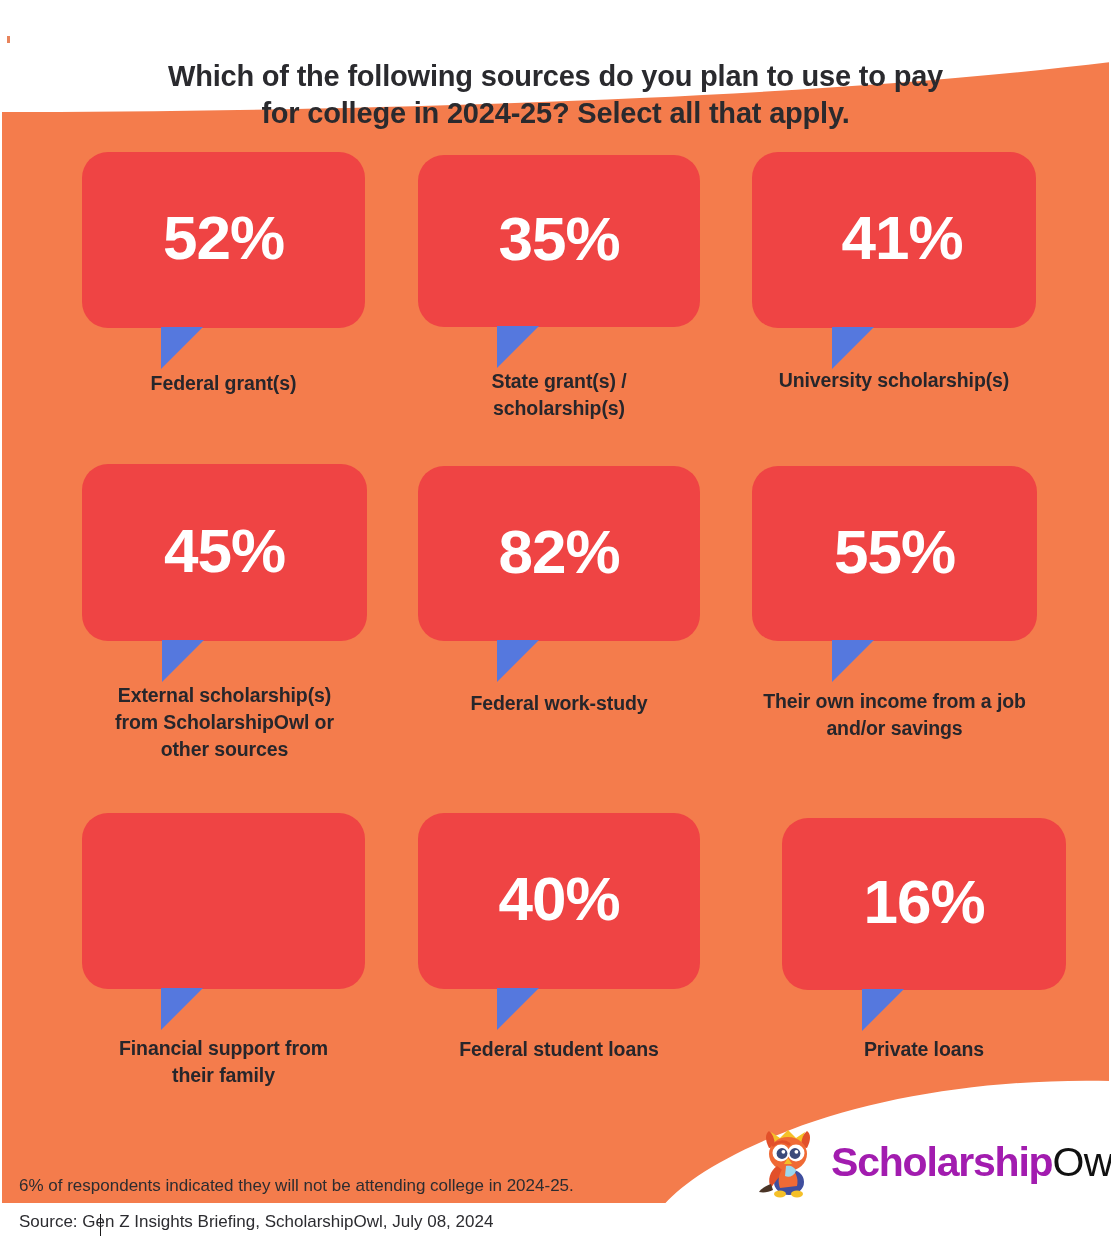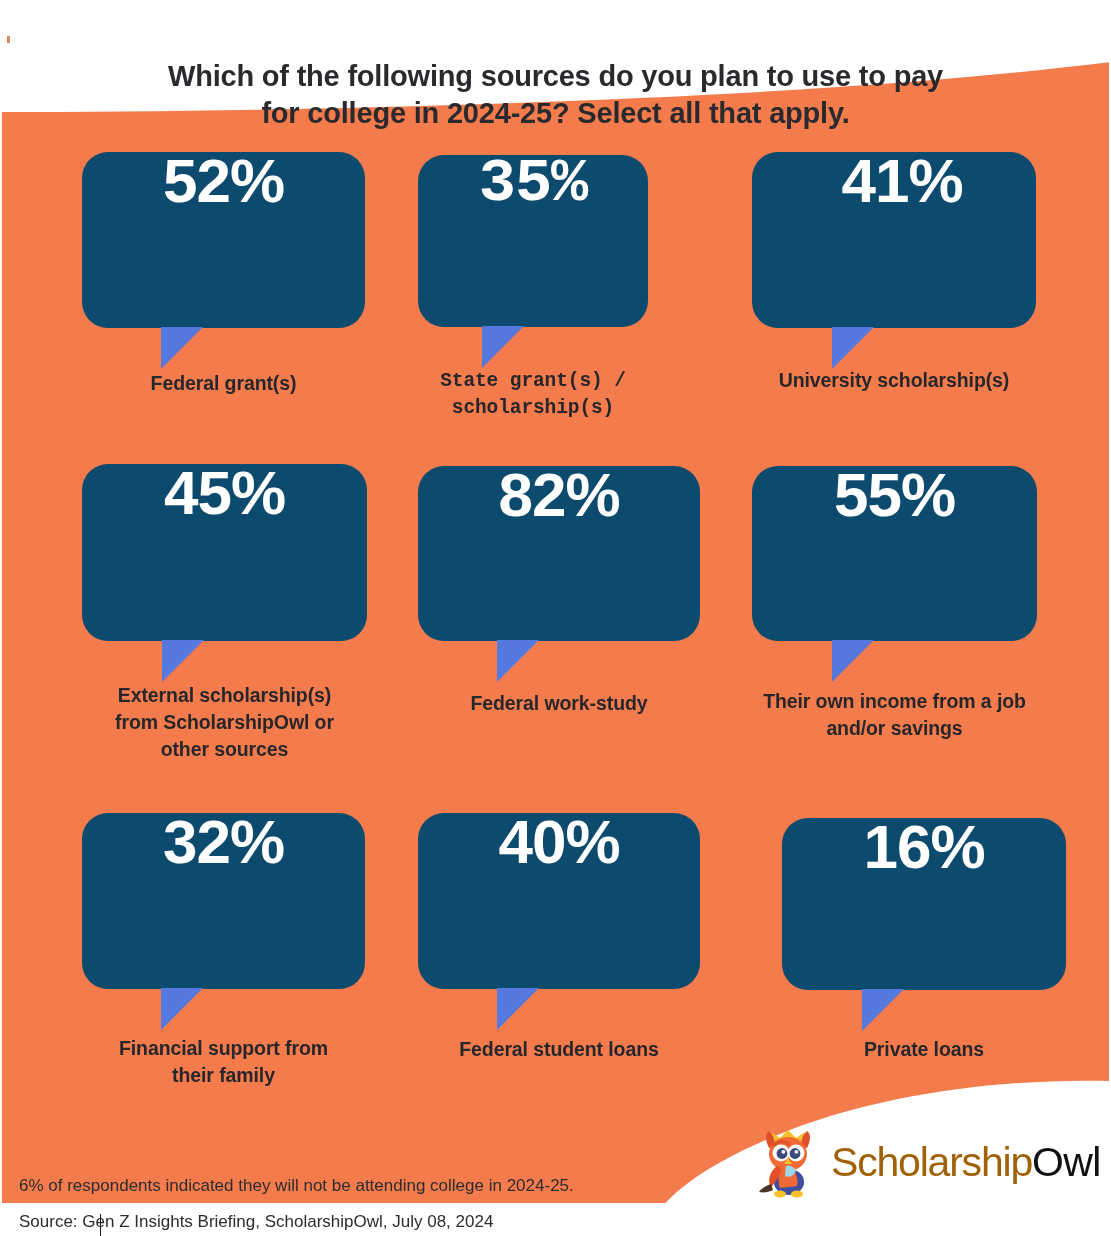--- a/index.html
+++ b/index.html
@@ -46,23 +46,23 @@
 
   
   #grid{
     position:absolute; left:0; top:0; width:1111px; height:1236px;
     z-index:4;
   }
   .cell{ position:absolute; }
 
   .bubble{
     position:relative;
-    background:#0c4a6e;
+    background:#ef4444;
     border-radius:26px;
-    display:flex; align-items:flex-start; justify-content:center;
+    display:flex; align-items:center; justify-content:center;
   }
   .bubble .pct{
     font-size:62px;
     font-weight:bold;
     color:#ffffff;
     letter-spacing:-1px;
     line-height:1;
     position:relative;
     top:-2px;
   }
@@ -118,21 +118,21 @@
     display:flex; align-items:center;
     z-index:8;
   }
   #logo .owl{ width:66px; height:72px; flex:0 0 auto; }
   #logo .wordmark{
     margin-left:10px;
     font-size:41px;
     line-height:1;
     white-space:nowrap;
   }
-  #logo .wm-bold{ font-weight:normal; color:#a16207; letter-spacing:-1.2px; }
+  #logo .wm-bold{ font-weight:bold; color:#a21caf; letter-spacing:-1.2px; }
   #logo .wm-light{ font-weight:300; color:#111111; letter-spacing:-0.6px; }
 </style>
 </head>
 <body>
 
 <div id="page">
 
   <svg id="orange-bg" viewBox="0 0 1111 1236" preserveAspectRatio="none">
     <path d="M0,112
              C 180,112 420,108 640,98
@@ -162,21 +162,21 @@
   <div id="grid">
 
     <div class="cell" style="left:82px; top:152px; width:283px;">
       <div class="bubble" style="height:176px;">
         <span class="pct">52%</span>
         <span class="tail"></span>
       </div>
       <div class="label" style="top:218px; white-space:pre-line;">Federal grant(s)</div>
     </div>
 
-    <div class="cell" style="left:418px; top:155px; width:230px;font-family:Liberation Mono, monospace;">
+    <div class="cell" style="left:418px; top:155px; width:282px;">
       <div class="bubble" style="height:172px;">
         <span class="pct">35%</span>
         <span class="tail"></span>
       </div>
       <div class="label" style="top:213px; white-space:pre-line;">State grant(s) /
 scholarship(s)</div>
     </div>
 
     <div class="cell" style="left:752px; top:152px; width:284px;">
       <div class="bubble" style="height:176px;padding-left:16px;">
@@ -208,21 +208,20 @@
       <div class="bubble" style="height:175px;">
         <span class="pct">55%</span>
         <span class="tail"></span>
       </div>
       <div class="label" style="top:222px; white-space:pre-line;">Their own income from a job
 and/or savings</div>
     </div>
 
     <div class="cell" style="left:82px; top:813px; width:283px;">
       <div class="bubble" style="height:176px;">
-        <span class="pct">32%</span>
         <span class="tail"></span>
       </div>
       <div class="label" style="top:222px; white-space:pre-line;">Financial support from
 their family</div>
     </div>
 
     <div class="cell" style="left:418px; top:813px; width:282px;">
       <div class="bubble" style="height:176px;">
         <span class="pct">40%</span>
         <span class="tail"></span>

